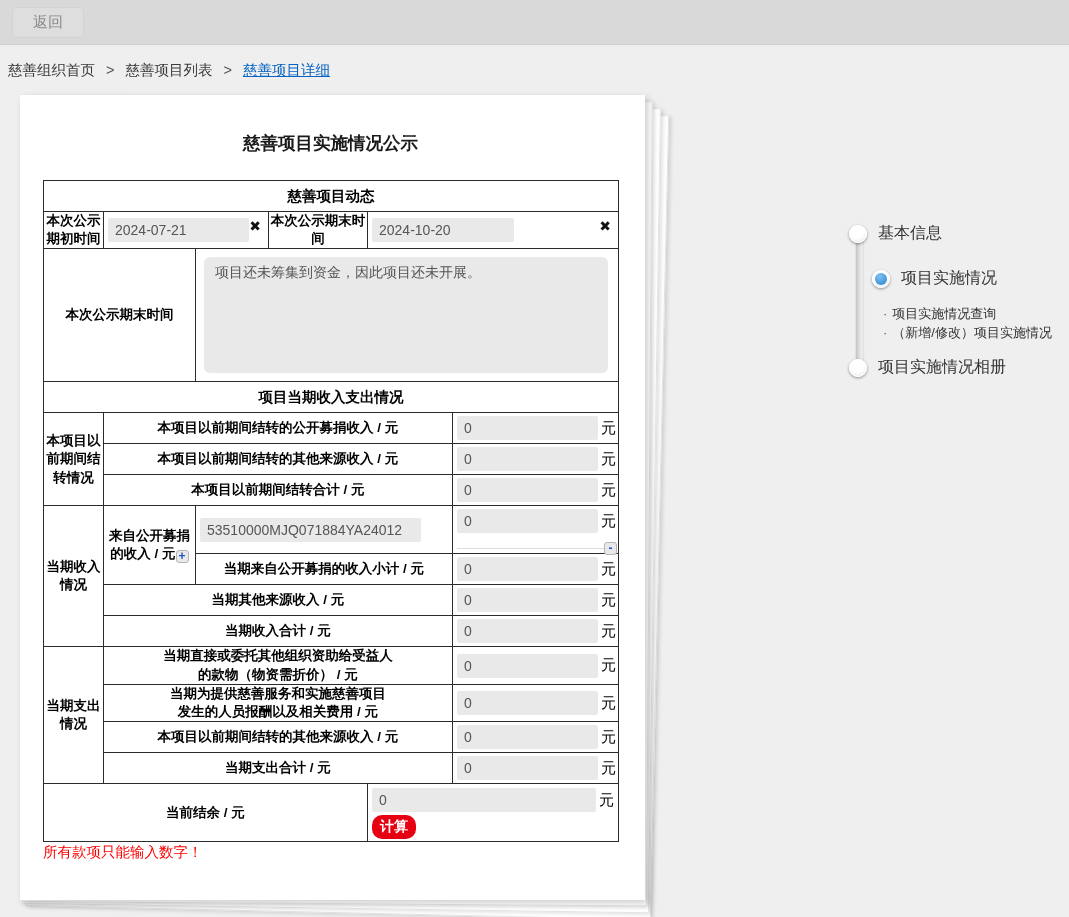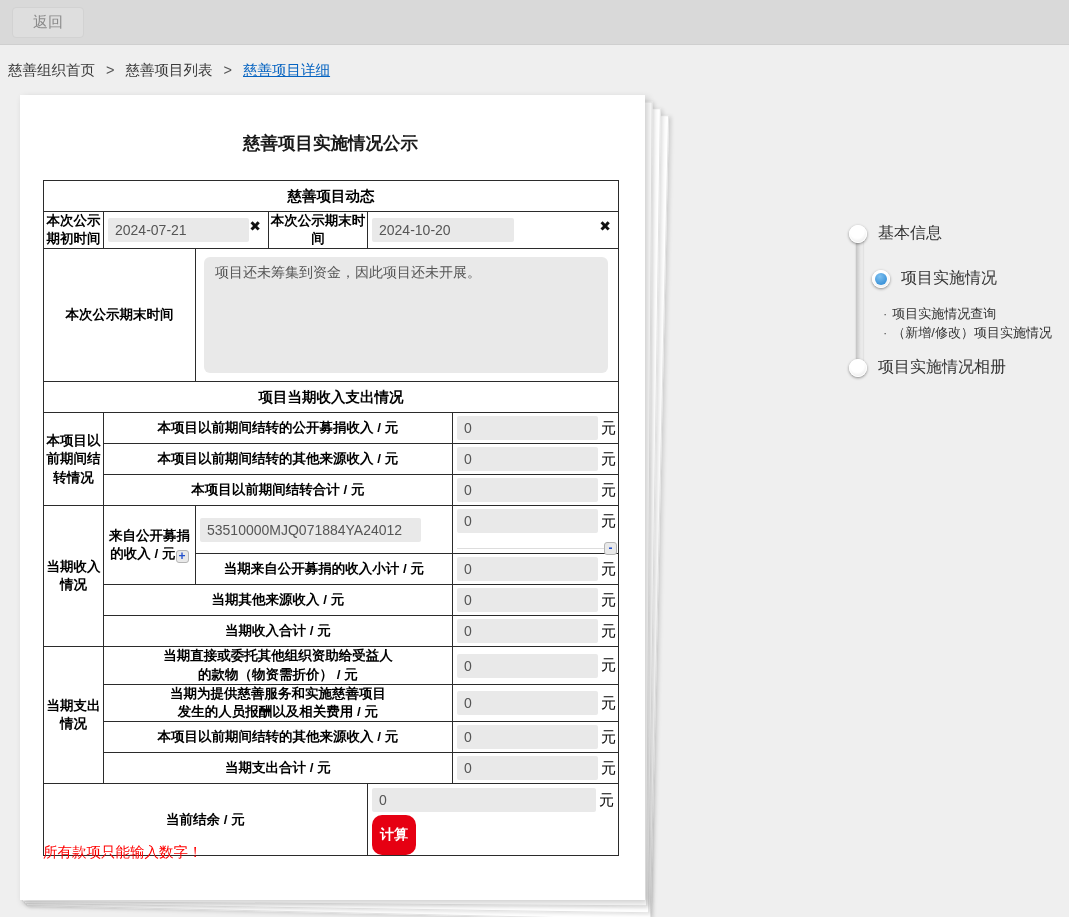--- a/index.html
+++ b/index.html
@@ -87,21 +87,21 @@
     border:1px solid #b5b5b5; border-radius:3px; color:#2451cc; font-weight:bold;
     font-size:12px; line-height:11px; text-align:center; cursor:pointer;
     vertical-align:-2px;
   }
   .minus-row .mini-btn { position:absolute; right:0; top:2px; }
   td.bal-cell { vertical-align:top; }
   .bal-cell .money-wrap { padding:4px 4px 2px 4px; }
   .calc-row { text-align:left; padding:1px 0 0 4px; }
   .calc-btn {
     background:#e60012; color:#fff; border:none; border-radius:10px;
-    font-size:14px; font-weight:bold; padding:11px 8px; cursor:pointer;
+    font-size:14px; font-weight:bold; padding:3px 8px; cursor:pointer;
     font-family:"Liberation Sans","DejaVu Sans",sans-serif;
   }
   .warning { position:absolute; left:23px; top:748px; font-size:14.5px; color:#ff0000; }
   
   .stepper { position:absolute; left:845px; top:218px; width:224px; height:170px; }
   .track {
     position:absolute; left:11px; top:14px; width:7px; height:134px;
     background:linear-gradient(to right,#c3c3c3,#eaeaea 70%); border-radius:4px;
     box-shadow:0 1px 2px rgba(0,0,0,.2);
   }

